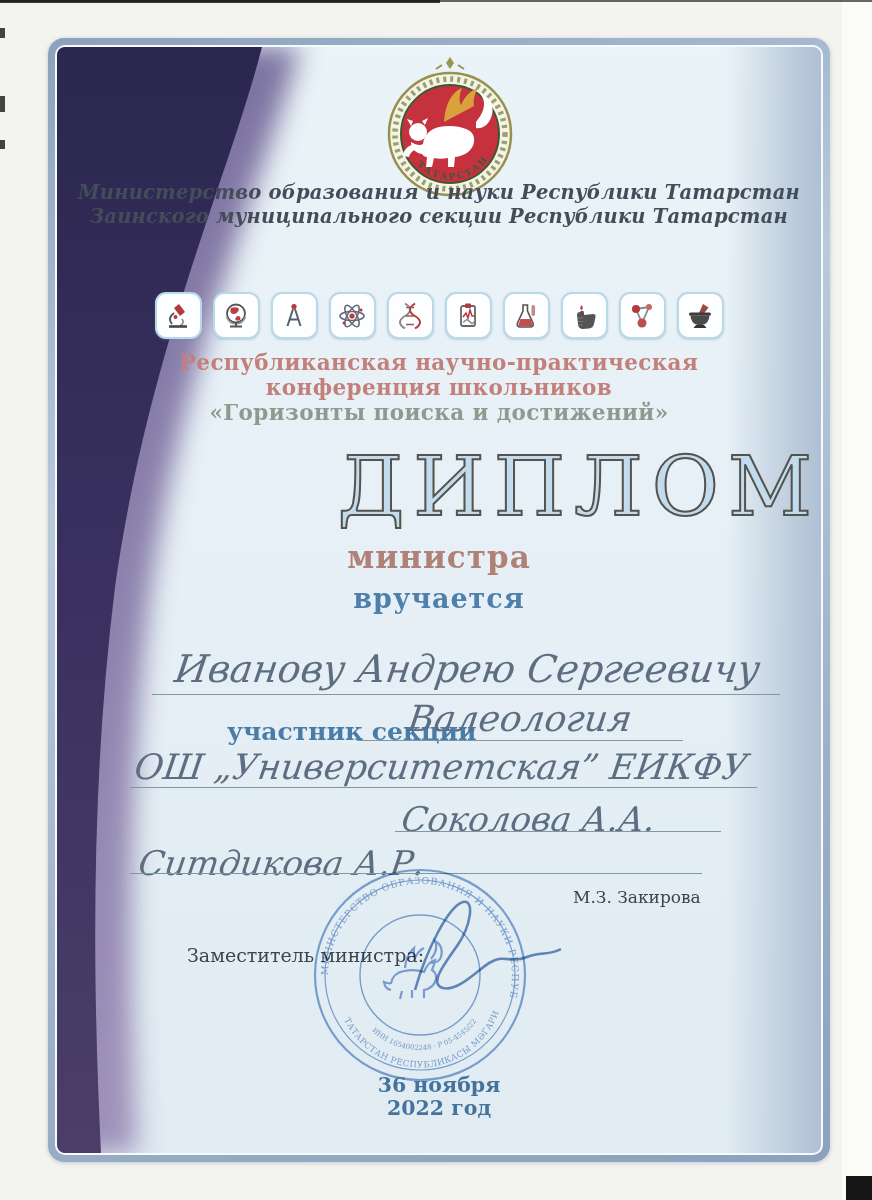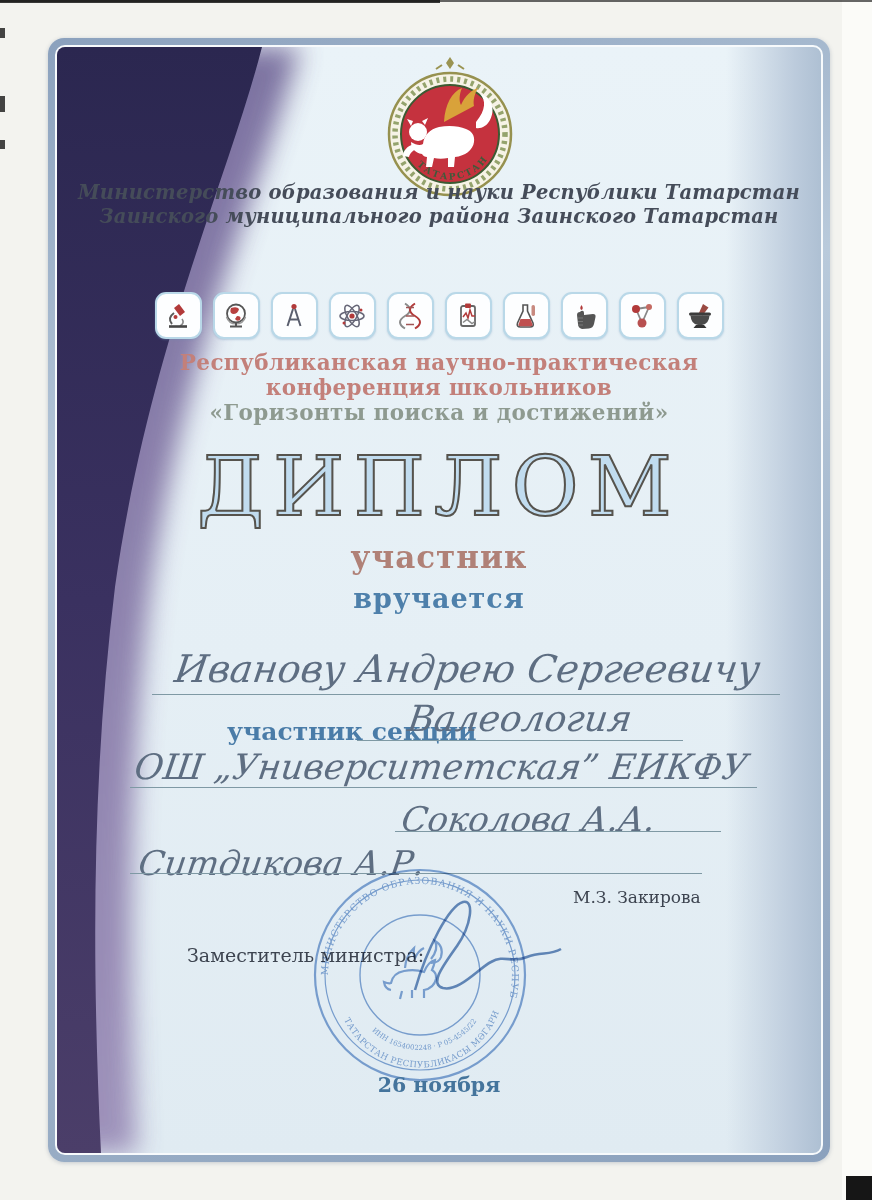--- a/index.html
+++ b/index.html
@@ -93,21 +93,21 @@
         <path d="M27,71 l-4,-7 6,2z M41,70 l3,-7 -6,3z" fill="#fff"></path>
         <path d="M30,89 c-7,2 -11,7 -11,12 l6,1 c1,-4 4,-7 8,-8z" fill="#fff"></path>
         <path id="embArc" d="M 25,98 A 45,45 0 0 0 107,98" fill="none"></path>
         <text font-size="9" font-weight="700" fill="#3f5a3a" letter-spacing="2">
           <textPath href="#embArc" startOffset="14%">ТАТАРСТАН</textPath>
         </text>
       </svg>
 
       <div class="abs ctr" style="top:134px;">
         <div class="org">Министерство образования и науки Республики Татарстан</div>
-        <div class="org">Заинского муниципального района Заинского Татарстан</div>
+        <div class="org">Заинского муниципального секции Республики Татарстан</div>
       </div>
 
       <div class="abs ctr icons" style="top:245px;">
         <div class="tile">
           <svg width="32" height="32" viewBox="0 0 32 32">
               <path d="M17,4 l6,8 -5,4 -6,-8z" fill="#b23a3a"></path>
               <circle cx="13.5" cy="17" r="2" fill="#b23a3a"></circle>
               <path d="M10,24 q-5,-6 2,-11" stroke="#5a5a5a" stroke-width="2" fill="none"></path>
               <path d="M20,19 q3,4 -2,7" stroke="#888" stroke-width="1.6" fill="none"></path>
               <path d="M7,26.5 h18" stroke="#474747" stroke-width="2.6"></path>
@@ -186,22 +186,22 @@
             </svg>
         </div>
       </div>
 
       <div class="abs ctr" style="top:303px;">
         <div class="conf conf-red">Республиканская научно-практическая</div>
         <div class="conf conf-red">конференция школьников</div>
         <div class="conf conf-green">«Горизонты поиска и достижений»</div>
       </div>
 
-      <div class="abs ctr diploma" style="top:392px;">ДИПЛОМ</div>
-      <div class="abs ctr prize" style="top:492px;">участник</div>
+      <div class="abs ctr diploma" style="top:392px;text-align:right;">ДИПЛОМ</div>
+      <div class="abs ctr prize" style="top:492px;">министра</div>
       <div class="abs ctr given" style="top:536px;">вручается</div>
 
       <div class="abs hand" style="top:600px;left:98px;width:625px;text-align:center;font-size:38px;">Иванову Андрею Сергеевичу</div>
       <div class="abs rule" style="top:647px;left:95px;width:628px;"></div>
 
       <div class="abs label" style="top:670px;left:170px;">участник секции</div>
       <div class="abs hand" style="top:651px;left:302px;width:322px;text-align:center;font-size:36px;">Валеология</div>
       <div class="abs rule" style="top:693px;left:300px;width:326px;"></div>
 
       <div class="abs hand" style="top:700px;left:78px;width:640px;font-size:35px;">ОШ „Университетская” ЕИКФУ</div>
@@ -238,18 +238,19 @@
           <textPath href="#stBot2" startOffset="18%">ИНН 1654002248 · Р 05-4545/22</textPath>
         </text>
         <g stroke="#7ca2d4" stroke-width="2.2" fill="none">
           <path d="M86,130 q-6,-1 -7,-8 q5,2 7,1 q2,-10 13,-12 q11,-2 20,1 q4,-10 11,-12 q-1,6 -3,10 q5,3 4,9 q-2,9 -12,11 l0,8 M97,131 l-2,8 M107,130 l0,8"></path>
           <path d="M126,99 q8,-10 4,-18 q9,5 6,16 q-2,6 -10,6"></path>
           <path d="M100,108 q1,-13 9,-20 q-1,7 1,10 q3,-7 9,-10"></path>
         </g>
       </svg>
 
       <div class="abs ctr" style="top:1027px;">
-        <div class="date">26 ноября</div>
+        <div class="date">36 ноября</div>
+        <div class="date">2022 год</div>
       </div>
 
     </div>
   </div>
 </div>
 
 </body></html>

